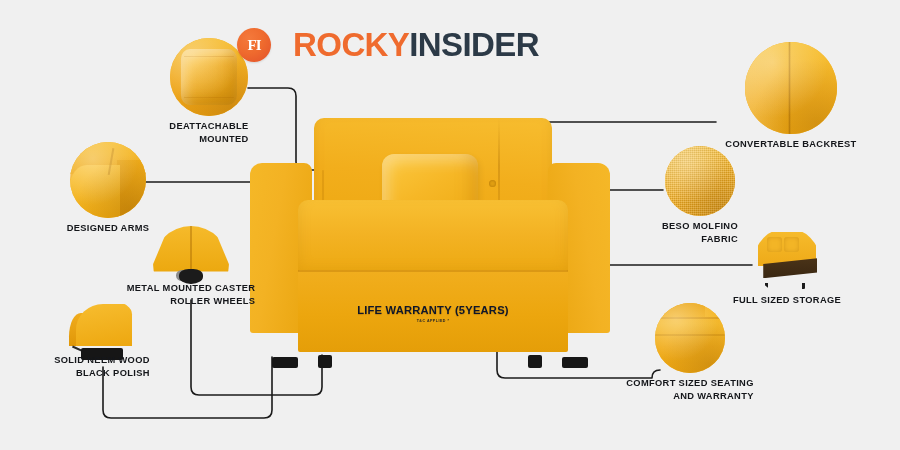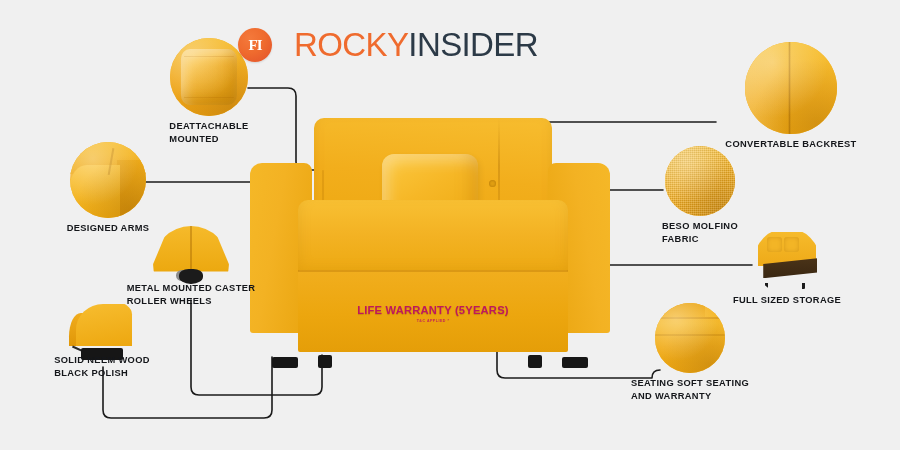--- a/index.html
+++ b/index.html
@@ -23,37 +23,37 @@
     background:radial-gradient(circle at 35% 30%,#f4793b 0%,#ef6b2e 45%,#e2502a 100%);
     position:relative;flex:none;
     box-shadow:0 1px 2px rgba(0,0,0,.12);
   }
   .logo-mark .gl{
     position:absolute;left:0;top:0;width:34px;height:34px;
     display:flex;align-items:center;justify-content:center;
     color:#fff;font-weight:700;font-size:15px;letter-spacing:-1px;
     font-family:"Liberation Serif", serif;
   }
-  .logo-type{font-size:33px;font-weight:400;letter-spacing:-.6px;line-height:1;}
+  .logo-type{font-size:33px;font-weight:700;letter-spacing:-.6px;line-height:1;}
   .logo-type .a{color:#ef6b2e;}
   .logo-type .b{color:#2c3a47;}
 
   
   #wires{position:absolute;left:0;top:0;width:900px;height:450px;z-index:2;}
 
   
   .callout{position:absolute;z-index:4;}
   .bubble{
     border-radius:50%;
     overflow:hidden;position:relative;
     background:#f5b32a;
   }
   .cap{
     position:absolute;left:50%;transform:translateX(-50%);
-    text-align:left;white-space:nowrap;
+    text-align:right;white-space:nowrap;
     font-size:9.3px;font-weight:700;color:#14161a;
     letter-spacing:.35px;line-height:1.35;
   }
 
   
   .fab-plain{position:absolute;inset:0;background:
       linear-gradient(180deg,#f6bc2d 0%,#f0a81d 55%,#e79d12 100%);}
   .fab-tex{position:absolute;inset:0;
     background:
       repeating-linear-gradient(0deg,rgba(255,255,255,.16) 0 1px,rgba(0,0,0,.06) 1px 2px),
@@ -191,21 +191,21 @@
   .base{
     left:48px;top:152px;width:270px;height:82px;
     background:linear-gradient(180deg,#f1ae1e 0%,#eca60e 55%,#e59e08 100%);
     border-radius:2px;
   }
   .baseline{position:absolute;left:48px;top:152px;width:270px;height:1.5px;
     background:rgba(160,98,0,.28);}
   .legs .lg{position:absolute;bottom:0;height:11px;background:#161616;border-radius:2px;}
   .warranty{
     position:absolute;left:48px;top:186px;width:270px;text-align:center;
-    color:#be185d;pointer-events:none;
+    color:#0f172a;pointer-events:none;
   }
   .warranty .w1{font-size:11.2px;font-weight:700;letter-spacing:.2px;
     text-shadow:0 1px 1px rgba(140,85,0,.35);}
   .warranty .w2{font-size:3.6px;font-weight:700;letter-spacing:.5px;margin-top:3px;opacity:.92;}
 </style>
 </head>
 <body>
 
 <div id="stage">
 
@@ -365,18 +365,18 @@
   <div class="callout" style="left:655px;top:303px;width:70px;height:70px;">
     <div class="bubble" style="width:70px;height:70px;">
       <div class="comf">
           <div class="notch"></div>
           <div class="b1"></div>
           <div class="b2"></div>
         </div>
       <div class="shade"></div>
     </div>
     <div class="cap" style="top:74px;">
-      <div>SEATING SOFT SEATING</div>
+      <div>COMFORT SIZED SEATING</div>
       <div>AND WARRANTY</div>
     </div>
   </div>
 
 </div>
 
 </body></html>

